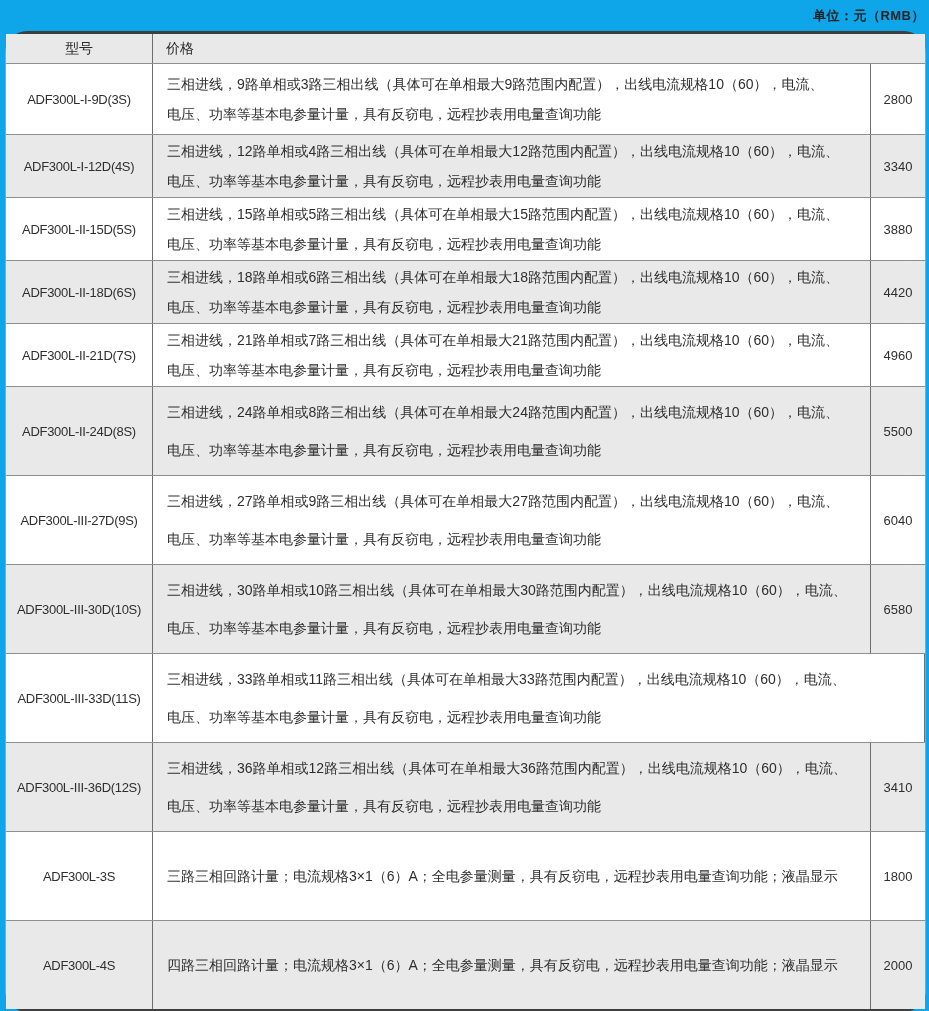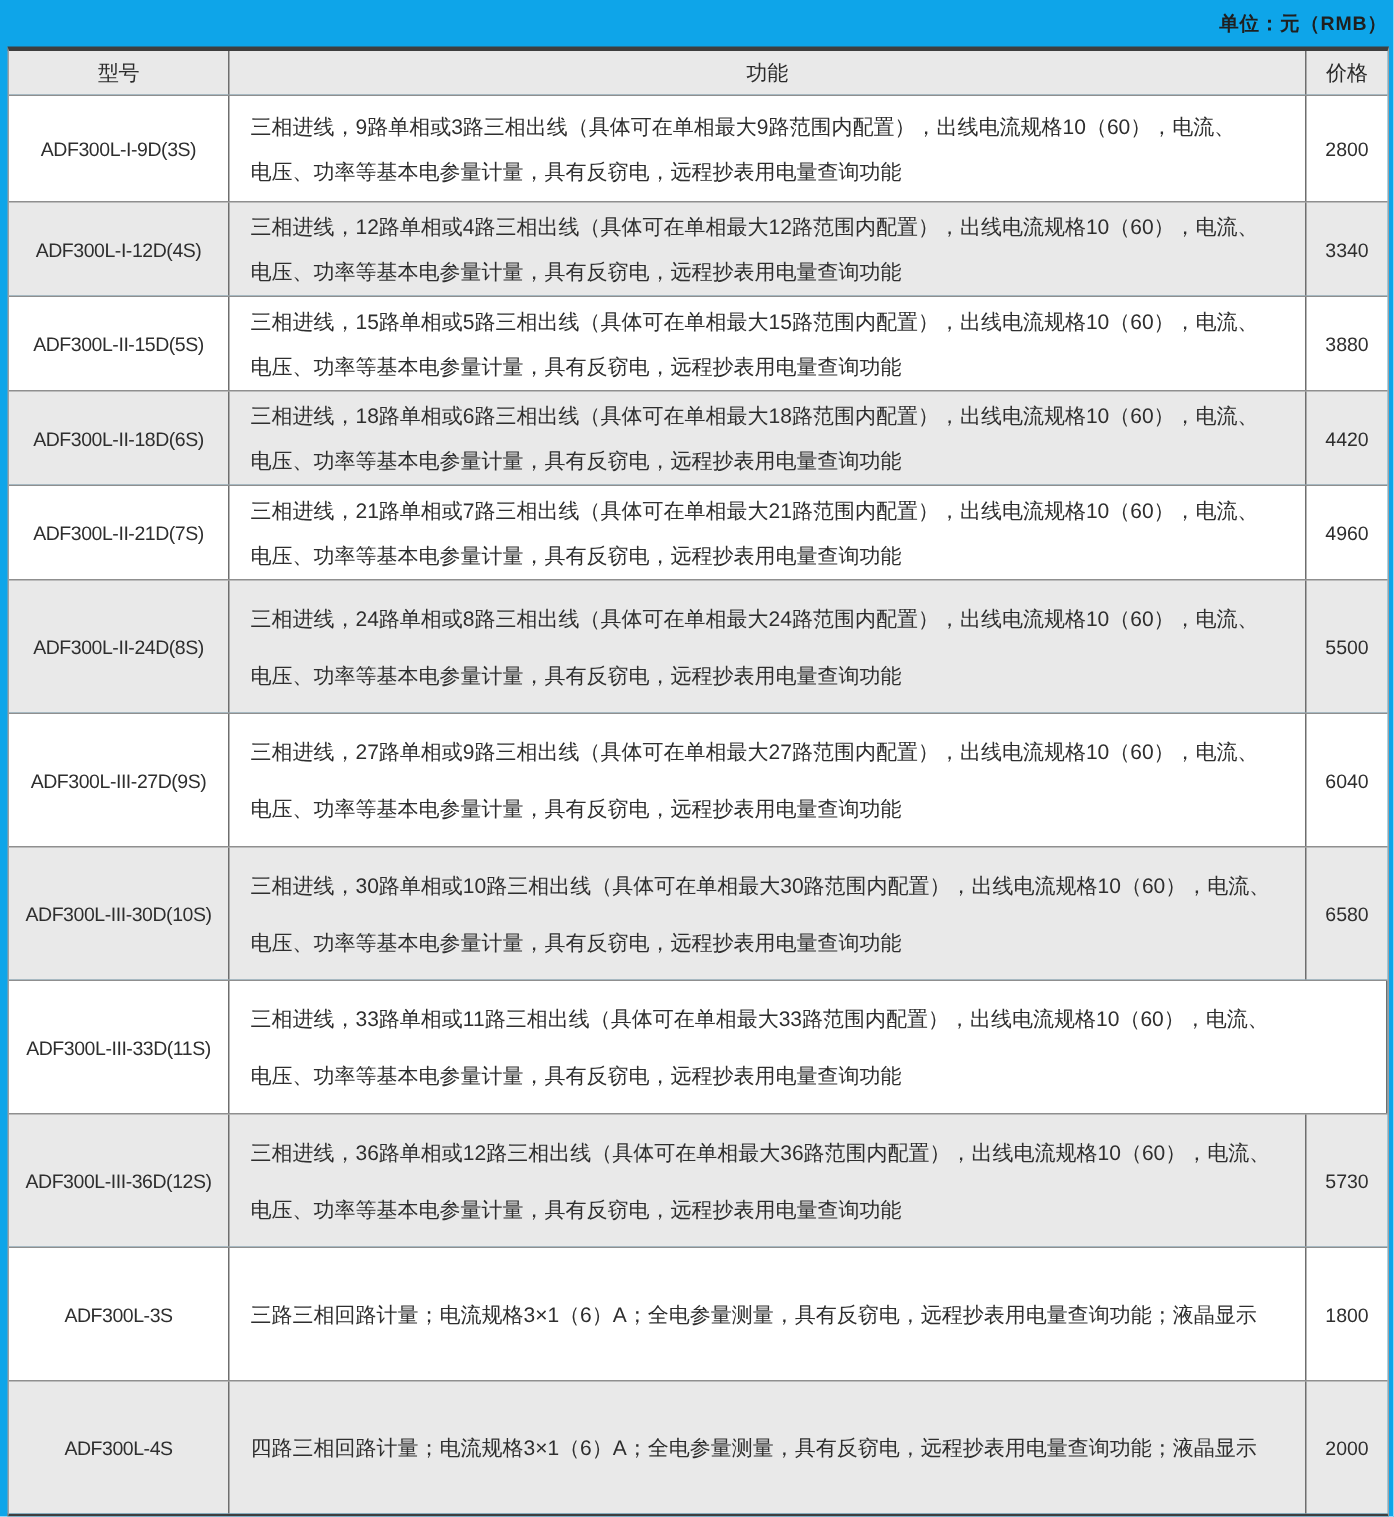--- a/index.html
+++ b/index.html
@@ -16,20 +16,21 @@
     font-size:13px;font-weight:bold;color:#1f1f1f;
     letter-spacing:0.5px;
   }
 
   .price-table{
     position:absolute;top:31px;left:5px;right:3px;
     border-top:3px solid #3e3e3e;
     border-bottom:3px solid #3e3e3e;
     border-left:1px solid #a0a0a0;
     border-right:1px solid #a0a0a0;
+    border-radius:22px;
   }
 
   .trow{
     display:flex;align-items:stretch;
     border-top:1px solid #8f8f8f;
     background:#ffffff;
   }
   .trow:first-child{border-top:none;}
   .trow.gray{background:#e9e9e9;}
 
@@ -72,21 +73,20 @@
 <body>
 
 <div class="page">
 
   <div class="unit-label">单位：元（RMB）</div>
 
   <div class="price-table">
 
     <div class="trow thead">
       <div class="c1">型号</div>
-      <div class="c2">功能</div>
       <div class="c3">价格</div>
     </div>
 
     <div class="trow h70 lh30">
       <div class="c1">ADF300L-I-9D(3S)</div>
       <div class="c2">三相进线，9路单相或3路三相出线（具体可在单相最大9路范围内配置），出线电流规格10（60），电流、
 电压、功率等基本电参量计量，具有反窃电，远程抄表用电量查询功能</div>
       <div class="c3">2800</div>
     </div>
 
@@ -142,21 +142,21 @@
     <div class="trow h88 lh38">
       <div class="c1">ADF300L-III-33D(11S)</div>
       <div class="c2">三相进线，33路单相或11路三相出线（具体可在单相最大33路范围内配置），出线电流规格10（60），电流、
 电压、功率等基本电参量计量，具有反窃电，远程抄表用电量查询功能</div>
     </div>
 
     <div class="trow gray h88 lh38">
       <div class="c1">ADF300L-III-36D(12S)</div>
       <div class="c2">三相进线，36路单相或12路三相出线（具体可在单相最大36路范围内配置），出线电流规格10（60），电流、
 电压、功率等基本电参量计量，具有反窃电，远程抄表用电量查询功能</div>
-      <div class="c3">5730</div>
+      <div class="c3">3410</div>
     </div>
 
     <div class="trow h88 lh1">
       <div class="c1">ADF300L-3S</div>
       <div class="c2">三路三相回路计量；电流规格3×1（6）A；全电参量测量，具有反窃电，远程抄表用电量查询功能；液晶显示</div>
       <div class="c3">1800</div>
     </div>
 
     <div class="trow gray h88 lh1">
       <div class="c1">ADF300L-4S</div>

